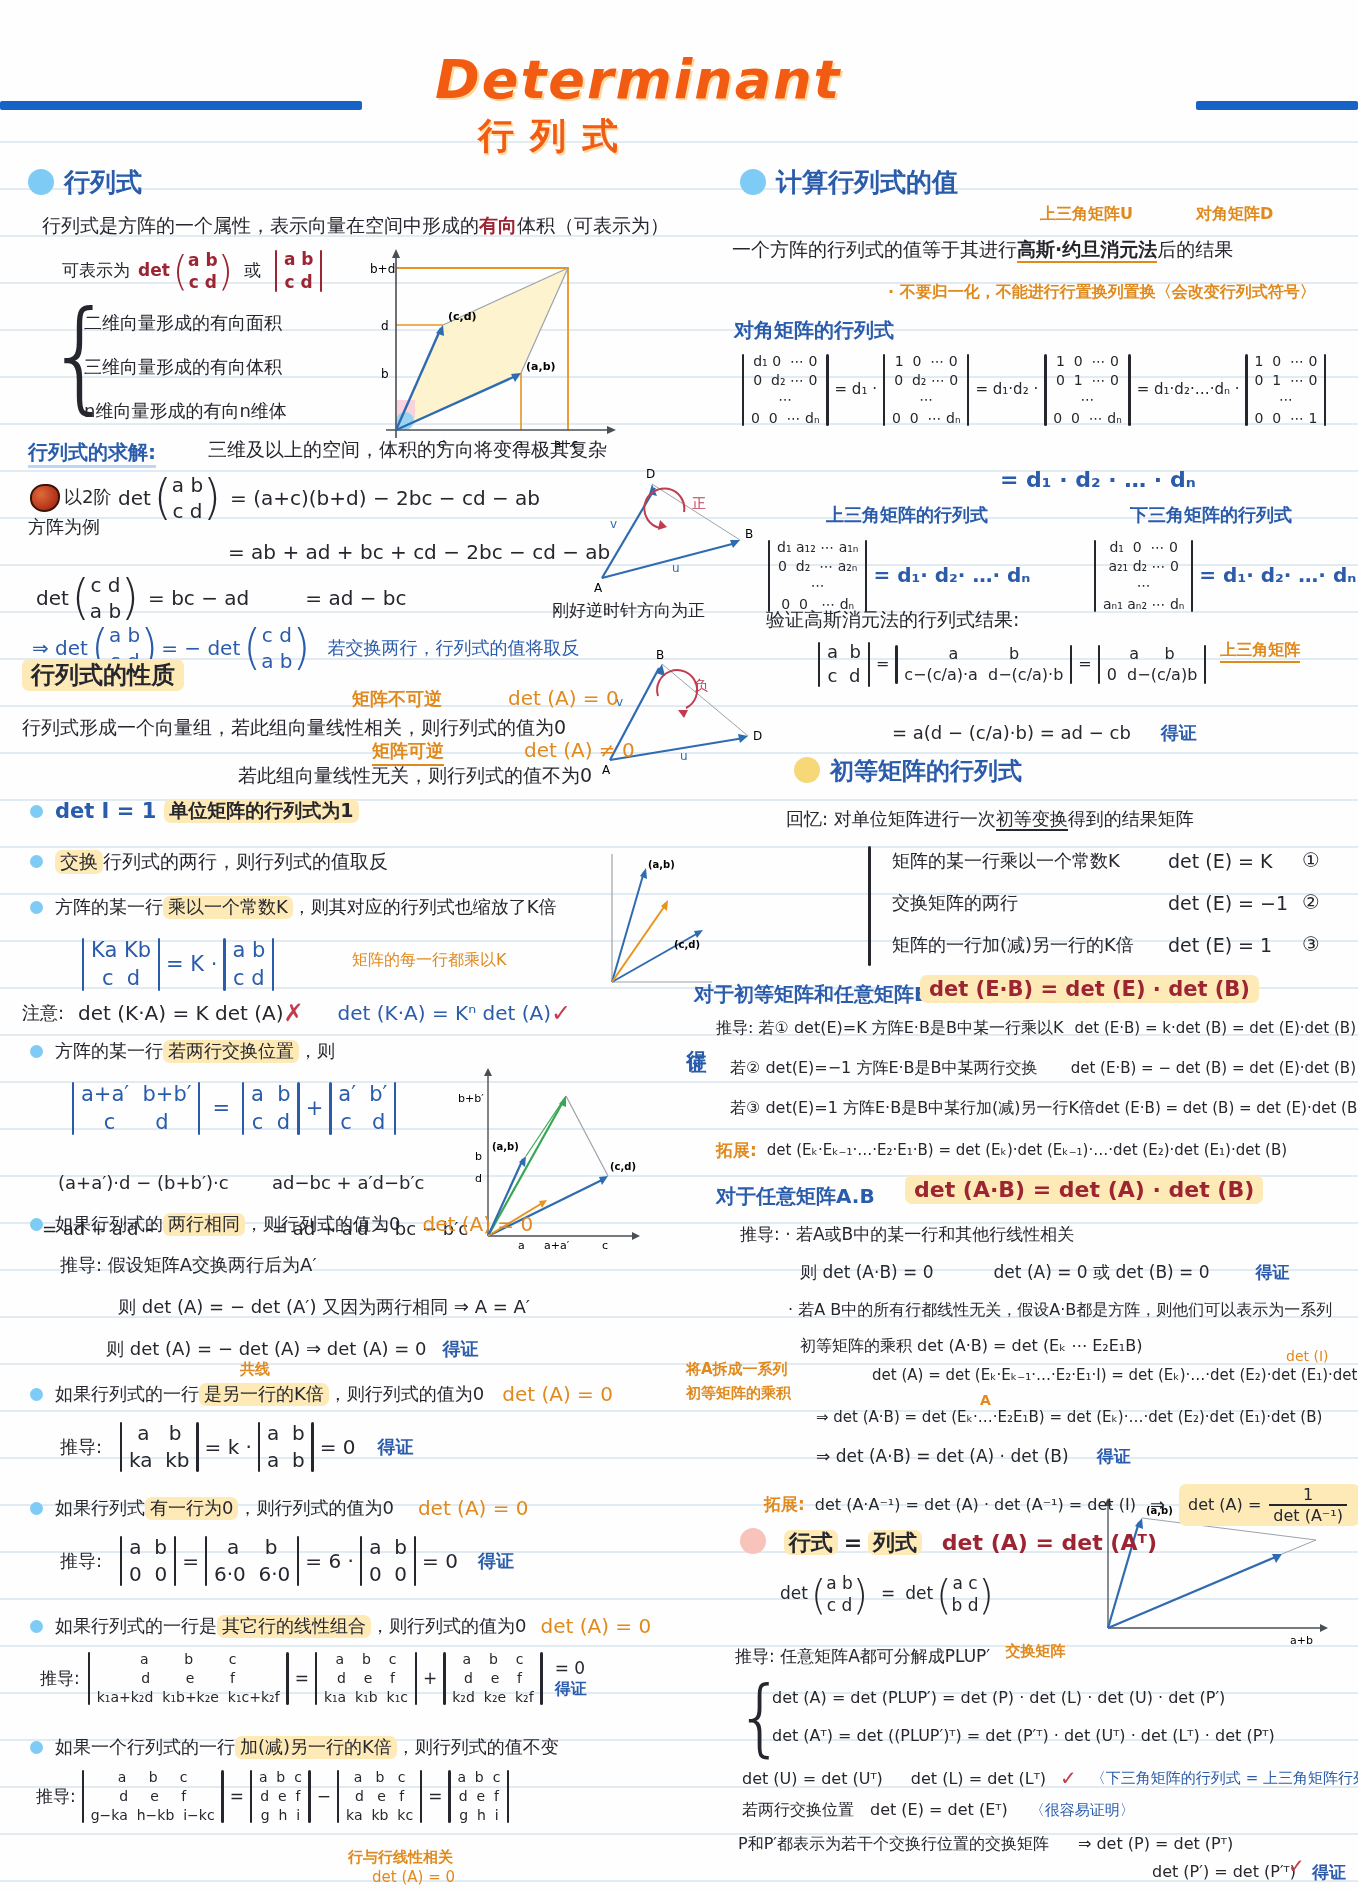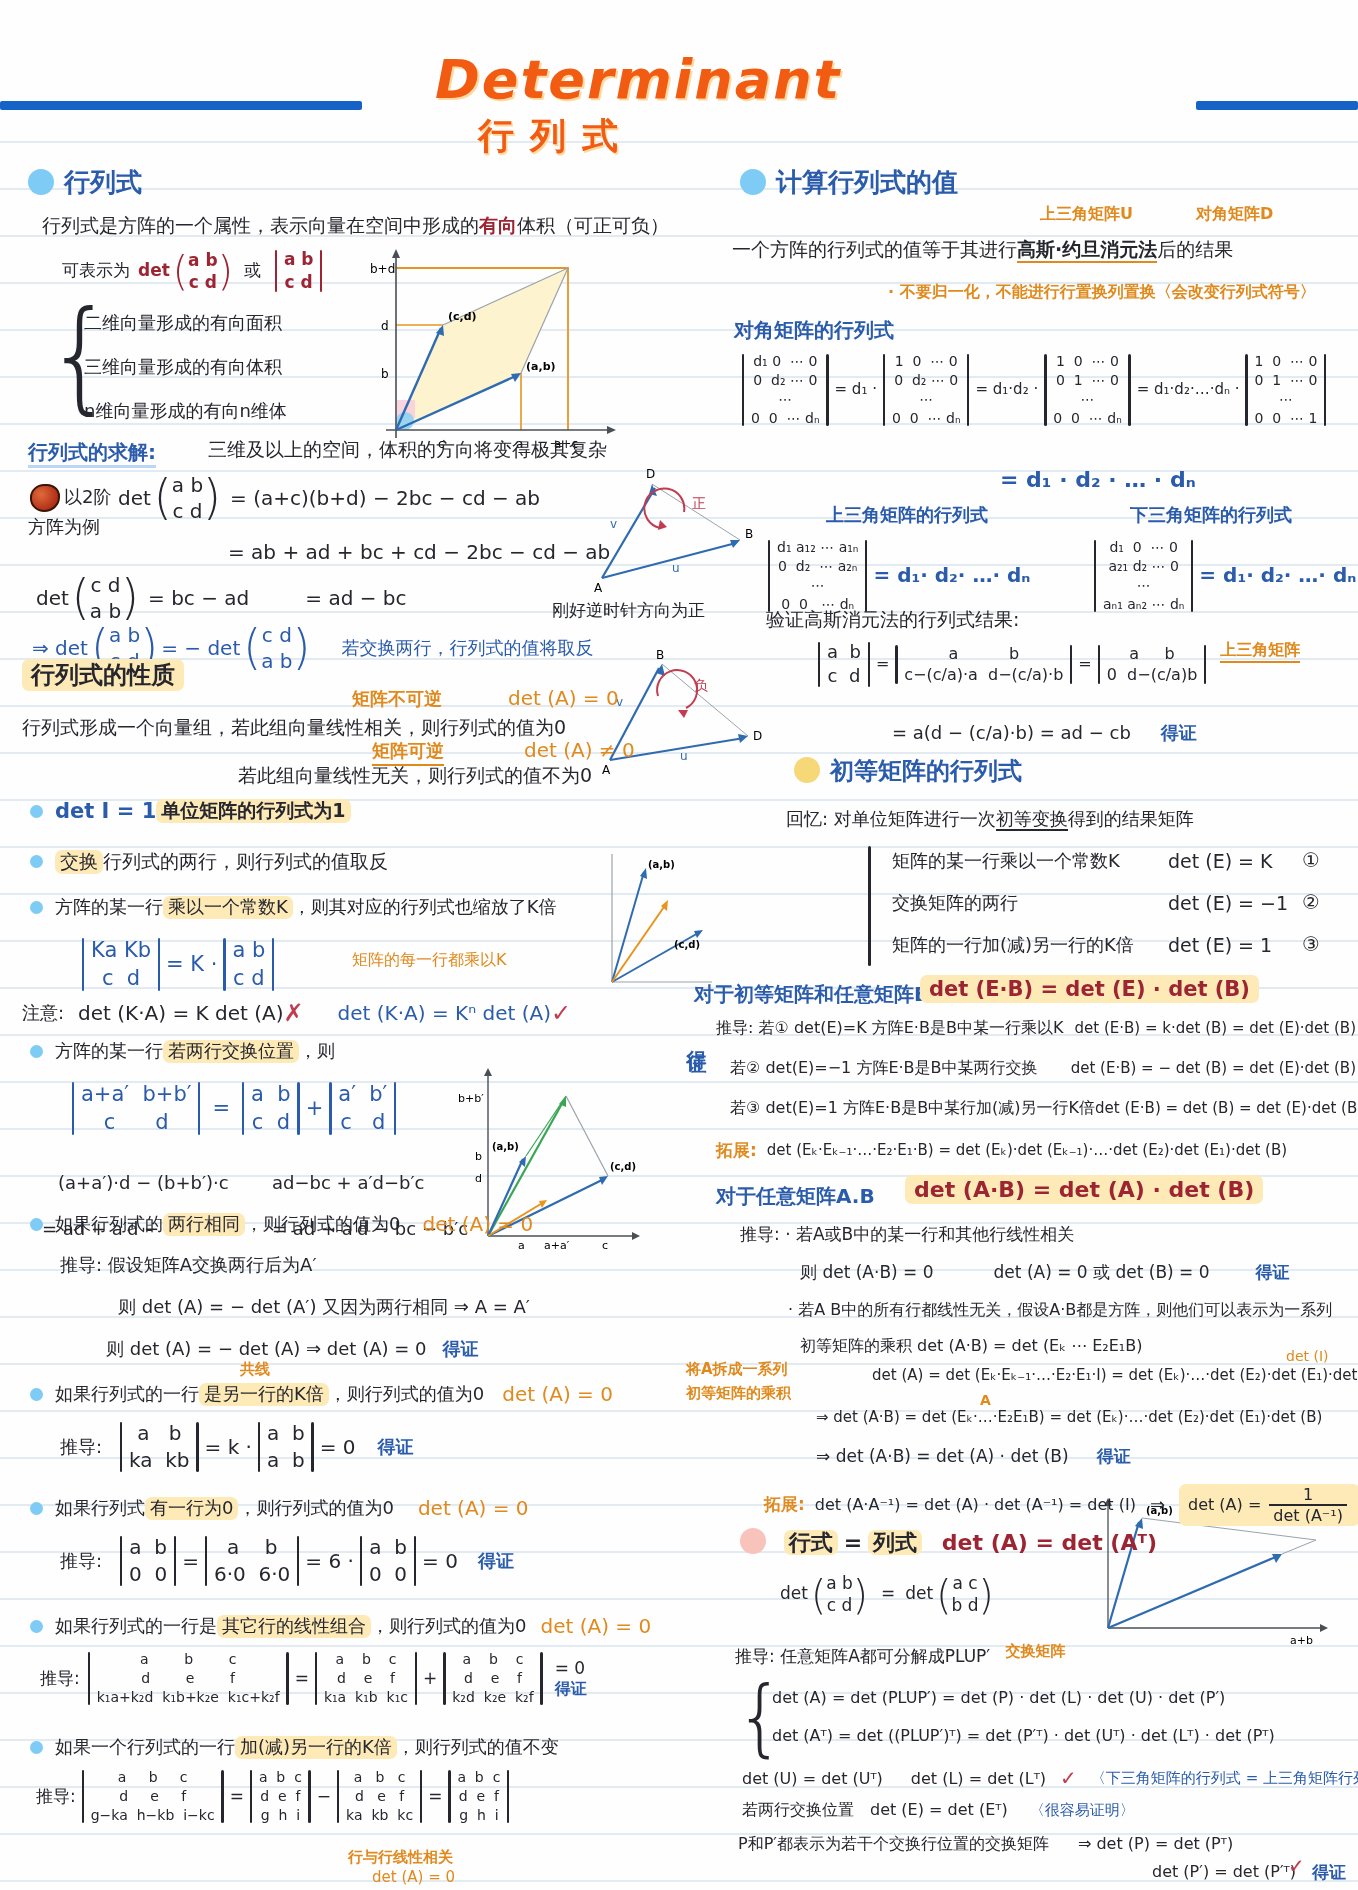--- a/index.html
+++ b/index.html
@@ -51,21 +51,21 @@
 
 <div class="rules"></div>
 
 <div class="titlebar" style="left:0;top:101px;width:362px"></div>
 <div class="titlebar" style="left:1196px;top:101px;width:162px"></div>
 <div class="title-en" style="left:435px;top:48px">Determinant</div>
 <div class="title-zh" style="left:478px;top:112px">行列式</div>
 
 <div class="t f26 b blue" style="left:28px;top:166px"><span class="bigdot bd-blue"></span><span>行列式</span></div>
 
-<div class="t" style="left:42px;top:214px"><span>行列式是方阵的一个属性，表示向量在空间中形成的</span><span class="maroon b">有向</span><span>体积（可正可负）</span></div>
+<div class="t" style="left:42px;top:214px"><span>行列式是方阵的一个属性，表示向量在空间中形成的</span><span class="maroon b">有向</span><span>体积（可表示为）</span></div>
 
 <div class="t flex f17" style="left:62px;top:248px">
  <span>可表示为</span>
  <span class="maroon b flex" style="margin-left:8px">
       <span>det</span>
       <span class="pm">
         <span class="rows">
           <span>a b</span>
           <span>c d</span>
         </span>
@@ -147,21 +147,21 @@
         <span>c d</span>
       </span>
     </span>
  <span>= − det</span>
  <span class="pm">
       <span class="rows">
         <span>c d</span>
         <span>a b</span>
       </span>
     </span>
- <span class="f18" style="margin-left:28px">若交换两行，行列式的值将取反</span>
+ <span class="f18" style="margin-left:14px">若交换两行，行列式的值将取反</span>
 </div>
 
 <svg style="left:588px;top:466px" width="170" height="130" viewBox="0 0 170 130">
  <line x1="64" y1="18" x2="152" y2="74" stroke="#9aa3ab" stroke-width="1"></line>
  <line x1="14" y1="112" x2="148" y2="77" stroke="#2f6bb0" stroke-width="2.2"></line>
     <polygon points="152,74 142,74 145,82" fill="#2f6bb0"></polygon>
  <line x1="14" y1="112" x2="67" y2="22" stroke="#2f6bb0" stroke-width="2.2"></line>
     <polygon points="64,18 61,28 69,30" fill="#2f6bb0"></polygon>
  <path d="M 96 46 A 20 20 0 1 0 72 62" fill="none" stroke="#c23b4e" stroke-width="2"></path>
     <polygon points="70,64 72,54 79,61" fill="#c23b4e"></polygon>
@@ -194,21 +194,21 @@
 <div class="t f18 orange b" style="left:352px;top:688px">矩阵不可逆</div>
 <div class="t f20 orange" style="left:508px;top:686px">det (A) = 0</div>
 <div class="t" style="left:22px;top:716px">行列式形成一个向量组，若此组向量线性相关，则行列式的值为0</div>
 <div class="t f18 orange b ul-o" style="left:372px;top:740px">矩阵可逆</div>
 <div class="t f20 orange" style="left:524px;top:738px">det (A) ≠ 0</div>
 <div class="t" style="left:238px;top:764px">若此组向量线性无关，则行列式的值不为0</div>
 
 <div class="t flex" style="left:30px;top:798px">
  <span class="sdot"></span>
  <span class="blue b f21">det I = 1</span>
- <span class="hl b" style="margin-left:0">单位矩阵的行列式为1</span>
+ <span class="hl b" style="margin-left:8px">单位矩阵的行列式为1</span>
 </div>
 <div class="t flex" style="left:30px;top:850px">
  <span class="sdot"></span>
  <span class="hl">交换</span>
     <span>行列式的两行，则行列式的值取反</span>
 </div>
 <div class="t flex f18" style="left:30px;top:896px">
  <span class="sdot"></span>
  <span>方阵的某一行</span>
     <span class="hl">乘以一个常数K</span>

